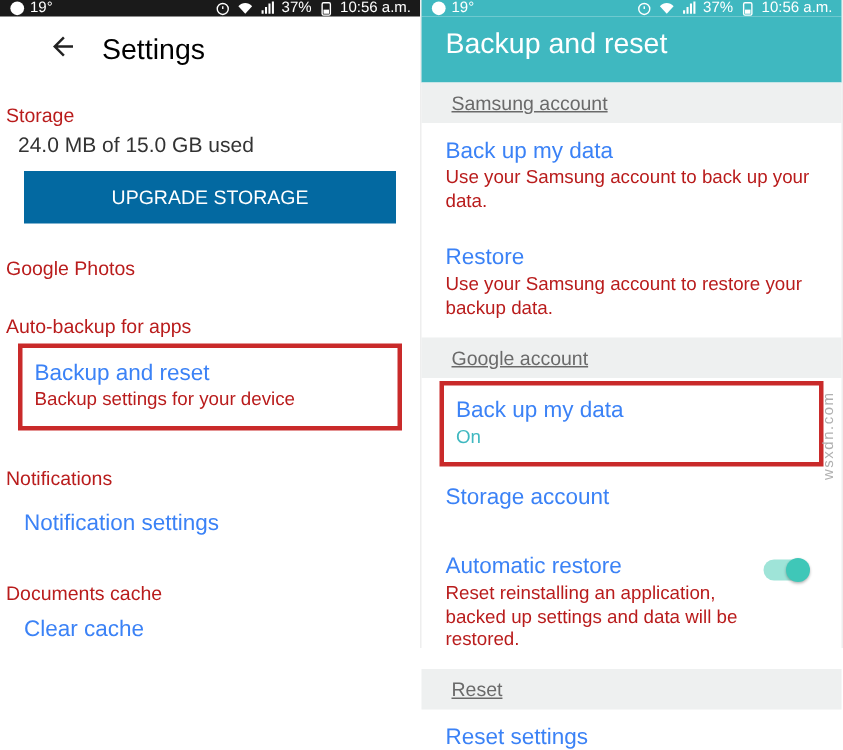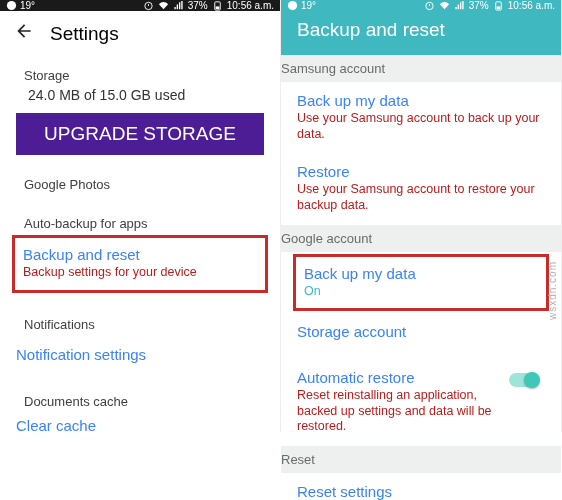--- a/index.html
+++ b/index.html
@@ -23,52 +23,53 @@
       font-size: 10px;
       gap: 4px;
     }
     .status-bar.dark { background: #1a1a1a; color: #fff; }
     .status-bar.teal { background: #3fb8c0; color: #fff; }
     .status-bar .left-icons { margin-right: auto; display: flex; gap: 3px; align-items: center; }
     .status-bar svg { width: 11px; height: 11px; fill: currentColor; }
     .header {
       display: flex;
       align-items: center;
-      padding: 10px 14px;
+      padding: 10px 32px;
       gap: 16px;
     }
     .header.teal { background: #3fb8c0; color: #fff; padding: 8px 16px 14px; }
     .header h1 { font-size: 19px; font-weight: normal; }
     .back-arrow { font-size: 20px; cursor: pointer; }
     .section-header {
       font-size: 13px;
-      color: #404040;
-      padding: 12px 24px 4px;
+      color: #b91c1c;
+      padding: 12px 4px 4px;
     }
     .section-header.gray {
       color: #6a6a6a;
       background: #eef0f0;
-      padding: 6px 0;
+      padding: 6px 20px;
       font-size: 13px;
+      text-decoration: underline;
     }
     .item {
       padding: 10px 16px 10px;
       border-bottom: 1px solid transparent;
     }
     .item .title { font-size: 15px; color: #3b82f6; }
     .item .sub { font-size: 12.5px; color: #b91c1c; margin-top: 2px; line-height: 1.25; }
     .item .sub.on { color: #3fb8c0; }
-    .storage-text { font-size: 14px; color: #333; padding: 0 28px; }
+    .storage-text { font-size: 14px; color: #333; padding: 0 12px; }
     .btn {
-      background: #4c1d95;
+      background: #0369a1;
       color: #fff;
       border: none;
       padding: 10px 14px;
       margin: 10px 16px;
-      font-size: 19px;
+      font-size: 13px;
       font-family: inherit;
       cursor: pointer;
     }
     .toggle-row { display: flex; align-items: flex-start; }
     .toggle-row .text { flex: 1; }
     .toggle {
       width: 30px; height: 14px; background: #ccc;
       border-radius: 8px; position: relative; margin-top: 4px; margin-right: 6px;
       cursor: pointer; flex-shrink: 0;
     }

